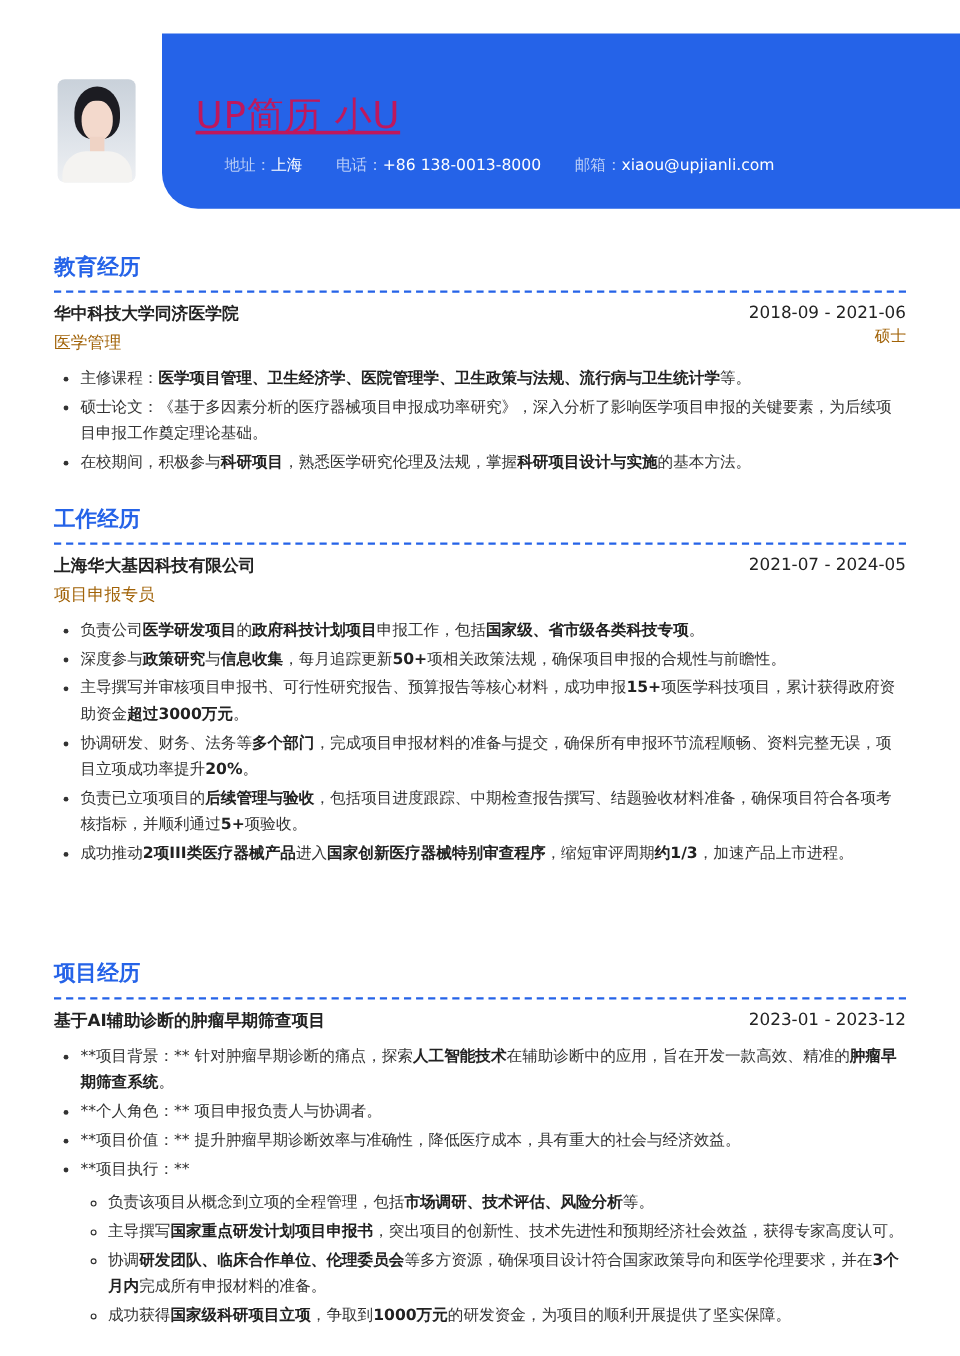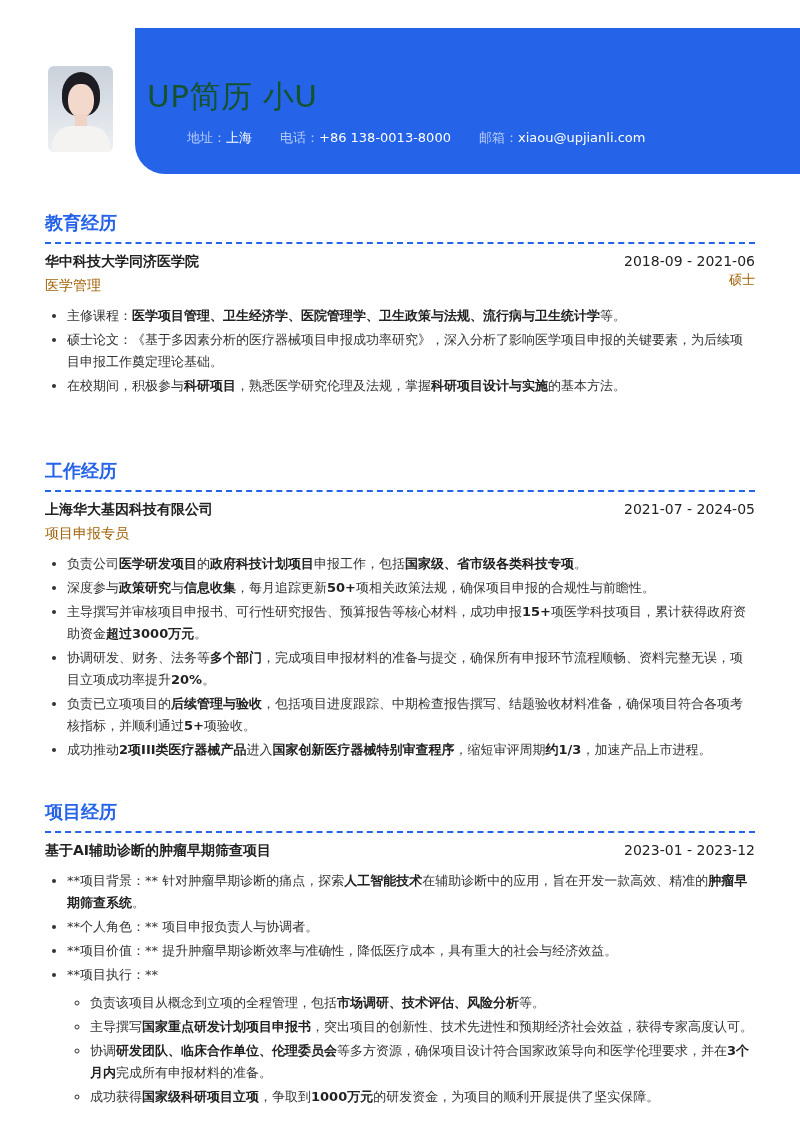--- a/index.html
+++ b/index.html
@@ -18,22 +18,22 @@
   .avatar {
     position: absolute; left: 48px; top: 66px; width: 65px; height: 86px;
     border-radius: 6px; overflow: hidden;
     background: linear-gradient(180deg, #c9d1da 0%, #dfe4ea 60%, #eef0f3 100%);
   }
   .avatar .hair { position:absolute; left:14px; top:6px; width:38px; height:44px; background:#1c1c22; border-radius:50% 50% 40% 40%; }
   .avatar .face { position:absolute; left:20px; top:18px; width:26px; height:34px; background:#f3d9cc; border-radius:45% 45% 50% 50%; }
   .avatar .neck { position:absolute; left:27px; top:48px; width:12px; height:14px; background:#efd3c5; }
   .avatar .body { position:absolute; left:4px; top:60px; width:58px; height:30px; background:#f4f3f1; border-radius:20px 20px 0 0; }
   .name {
-    position: absolute; left: 147px; top: 76px;
-    font-size: 31px; color: #14532d; font-weight: normal; letter-spacing: 0.5px;
+    position: absolute; left: 163px; top: 76px;
+    font-size: 31px; color: #be185d; font-weight: normal; letter-spacing: 0.5px; text-decoration: underline;
   }
   .contact {
     position: absolute; left: 163px; top: 129px;
     font-size: 13px; color: #ffffff; display: flex; gap: 0; margin-left: 24px;
   }
   .contact .item { margin-right: 28px; white-space: nowrap; }
   .contact .lbl { color: #b9cdf7; }
   .section { position: absolute; left: 45px; width: 710px; }
   .sec-title {
     font-size: 18px; color: #2563e8; font-weight: bold; height: 30px; line-height: 30px;
@@ -80,21 +80,21 @@
     <span>医学管理</span>
     <span class="right">硕士</span>
   </div>
   <ul class="bul">
       <li>主修课程：<b>医学项目管理、卫生经济学、医院管理学、卫生政策与法规、流行病与卫生统计学</b>等。</li>
       <li>硕士论文：《基于多因素分析的医疗器械项目申报成功率研究》，深入分析了影响医学项目申报的关键要素，为后续项目申报工作奠定理论基础。</li>
       <li>在校期间，积极参与<b>科研项目</b>，熟悉医学研究伦理及法规，掌握<b>科研项目设计与实施</b>的基本方法。</li>
     </ul>
 </div>
 
-<div class="section" style="top:456px;">
+<div class="section" style="top:418px;">
   <div class="sec-title">工作经历</div>
   <div class="sec-rule"></div>
   <div class="entry-head">
     <span class="entry-title">上海华大基因科技有限公司</span>
     <span class="entry-date">2021-07 - 2024-05</span>
   </div>
   <div class="entry-sub">
     <span>项目申报专员</span>
   </div>
   <ul class="bul">

